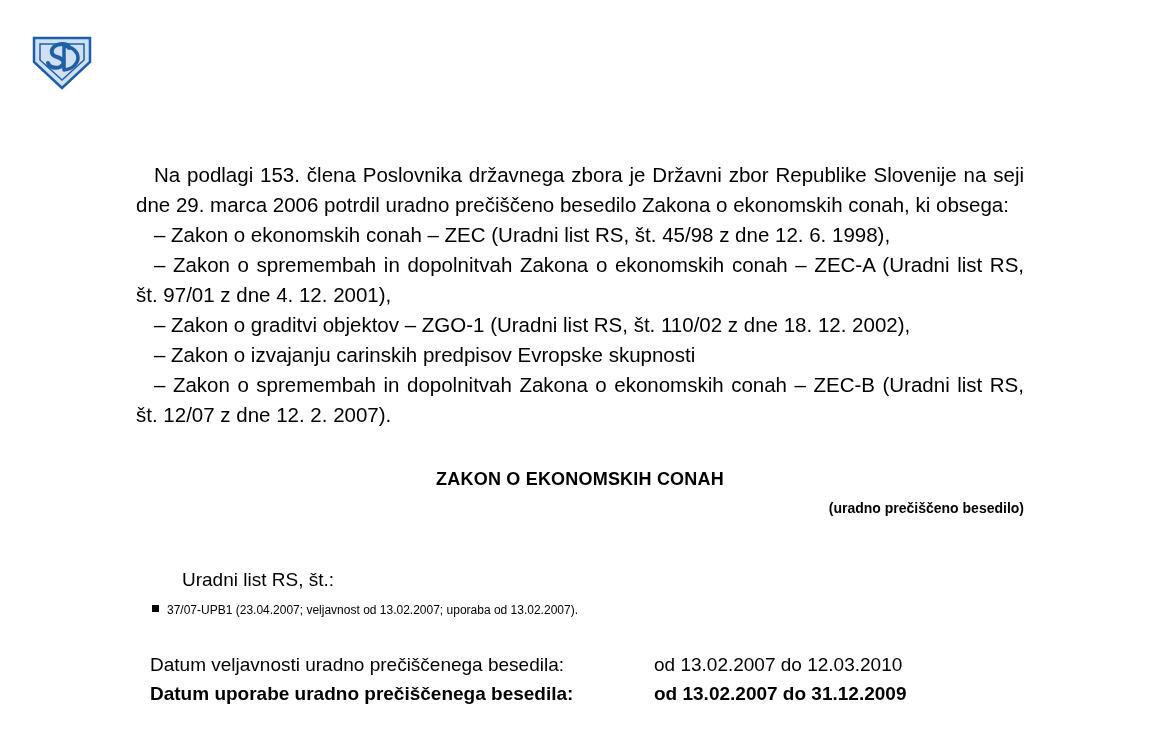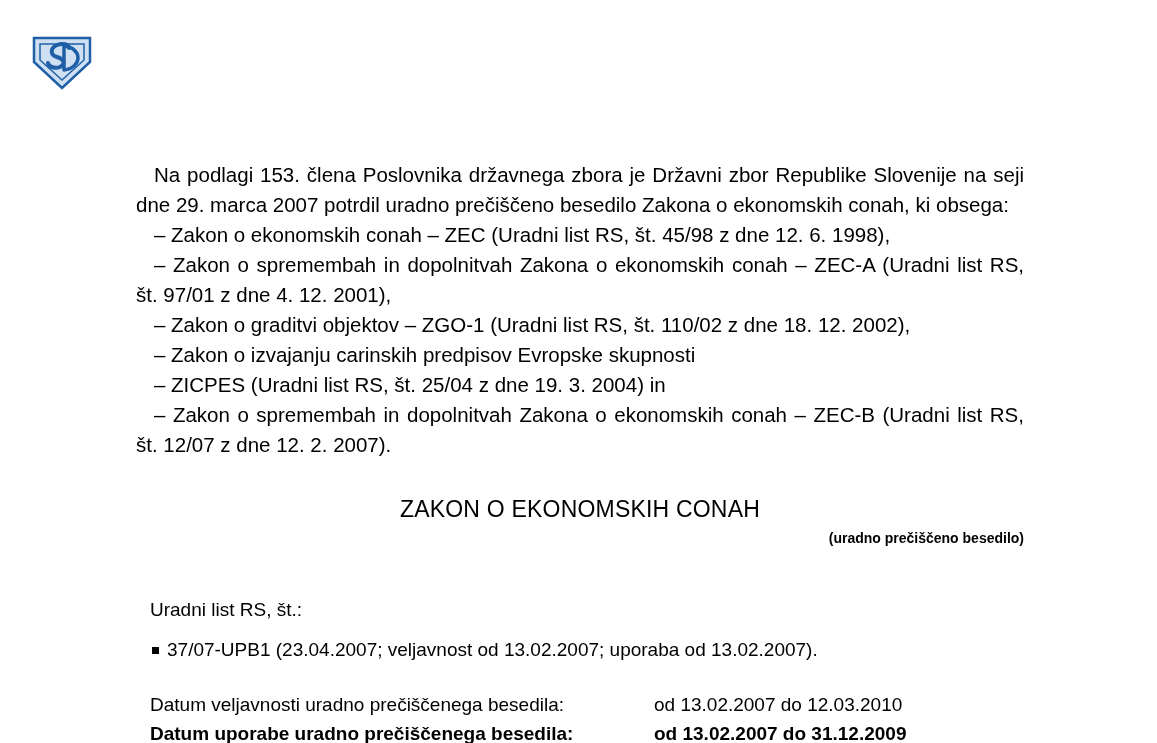--- a/index.html
+++ b/index.html
@@ -55,22 +55,22 @@
     width: 18px;
   }
   .no-justify {
     text-align: left;
   }
   .title-block {
     margin-top: 34px;
     text-align: center;
   }
   .title-main {
-    font-size: 23px;
-    font-weight: normal;
+    font-size: 18px;
+    font-weight: bold;
     line-height: 30px;
     letter-spacing: 0.2px;
   }
   .title-sub {
     font-size: 14px;
     font-weight: bold;
     line-height: 28px;
     text-align: right;
   }
   .title-code {
@@ -78,25 +78,26 @@
     font-weight: bold;
     line-height: 28px;
   }
   .gazette {
     margin-top: 44px;
     margin-left: 14px;
   }
   .gazette-label {
     font-size: 19px;
     line-height: 28px;
+    margin-left: 32px;
   }
   .gazette-item {
-    font-size: 19px;
+    font-size: 12px;
     line-height: 28px;
-    margin-top: 12px;
+    margin-top: 2px;
   }
   .sq {
     display: inline-block;
     width: 7px;
     height: 7px;
     background: #000;
     margin-right: 8px;
     margin-left: 2px;
     vertical-align: 2px;
   }
@@ -135,27 +136,26 @@
     <svg width="76" height="66" viewBox="0 0 76 66" xmlns="http://www.w3.org/2000/svg">
       <path d="M10 10 L66 10 L66 34 L38 60 L10 34 Z" fill="#cfe0f2" stroke="#1f5fa8" stroke-width="2.5"></path>
       <path d="M16 16 L60 16 L60 32 L38 52 L16 32 Z" fill="none" stroke="#1f5fa8" stroke-width="1.5"></path>
       <path d="M45 20 C45 16, 38 15, 33 17 C26 20, 26 27, 33 29 C40 31, 42 36, 36 39 C31 41, 25 39, 24 35" fill="none" stroke="#1f5fa8" stroke-width="4" stroke-linecap="round"></path>
       <path d="M40 18 L40 42 C50 41, 54 34, 54 30 C54 24, 49 19, 40 18 Z" fill="none" stroke="#1f5fa8" stroke-width="3.5" stroke-linejoin="round"></path>
     </svg>
   </div>
 
   <div class="content">
 
-    <p class="para first">Na podlagi 153. člena Poslovnika državnega zbora je Državni zbor Republike Slovenije na seji dne 29. marca 2007 potrdil uradno prečiščeno besedilo Zakona o ekonomskih conah, ki obsega:</p>
+    <p class="para first">Na podlagi 153. člena Poslovnika državnega zbora je Državni zbor Republike Slovenije na seji dne 29. marca 2006 potrdil uradno prečiščeno besedilo Zakona o ekonomskih conah, ki obsega:</p>
 
     <p class="bullet-line"><span class="indent"></span><span>– Zakon o ekonomskih conah – ZEC (Uradni list RS, št. 45/98 z dne 12. 6. 1998),</span></p>
     <p class="bullet-line"><span class="indent"></span><span>– Zakon o spremembah in dopolnitvah Zakona o ekonomskih conah – ZEC-A (Uradni list RS, št. 97/01 z dne 4. 12. 2001),</span></p>
     <p class="bullet-line no-justify"><span class="indent"></span><span>– Zakon o graditvi objektov – ZGO-1 (Uradni list RS, št. 110/02 z dne 18. 12. 2002),</span></p>
     <p class="bullet-line no-justify"><span class="indent"></span><span>– Zakon o izvajanju carinskih predpisov Evropske skupnosti</span></p>
-    <p class="bullet-line no-justify"><span class="indent"></span><span>– ZICPES (Uradni list RS, št. 25/04 z dne 19. 3. 2004) in</span></p>
     <p class="bullet-line"><span class="indent"></span><span>– Zakon o spremembah in dopolnitvah Zakona o ekonomskih conah – ZEC-B (Uradni list RS, št. 12/07 z dne 12. 2. 2007).</span></p>
 
     <div class="title-block">
       <div class="title-main">ZAKON O EKONOMSKIH CONAH</div>
       <div class="title-sub">(uradno prečiščeno besedilo)</div>
     </div>
 
     <div class="gazette">
       <div class="gazette-label">Uradni list RS, št.:</div>
       <div class="gazette-item">

